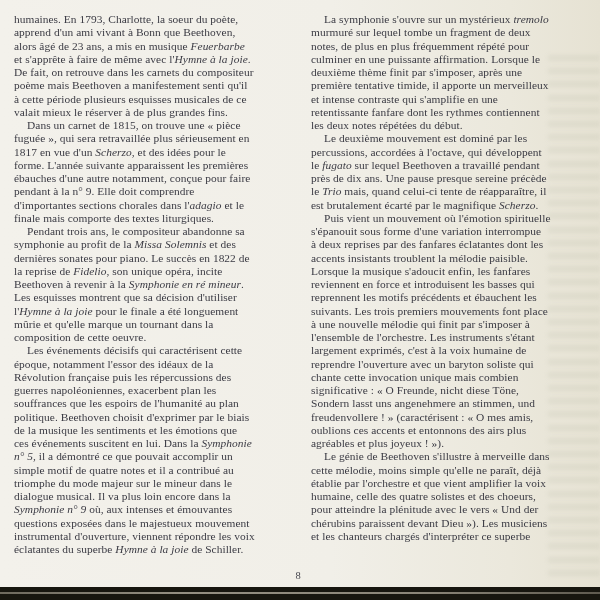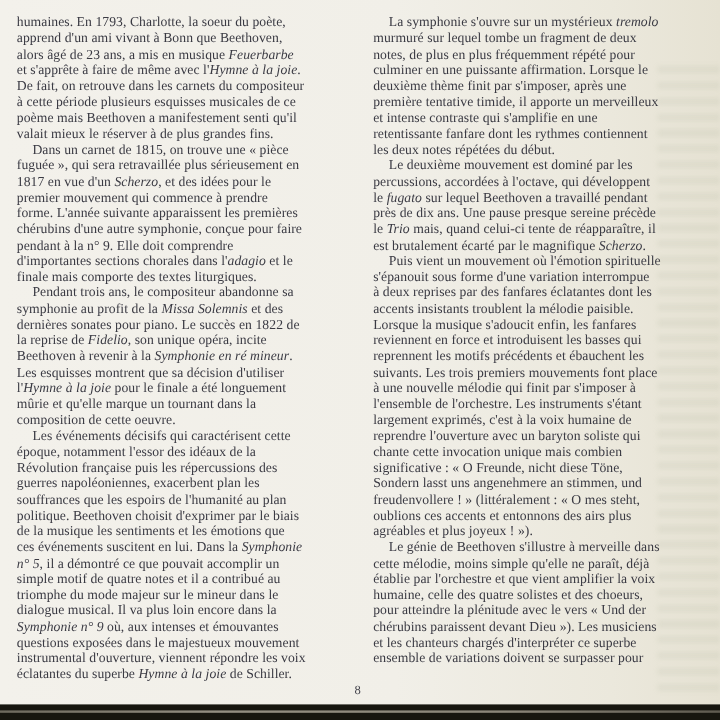--- a/index.html
+++ b/index.html
@@ -52,29 +52,28 @@
 </head>
 <body>
 
 <div class="page">
   <div class="column left">
       <div class="line"><span>humaines. En 1793, Charlotte, la soeur du poète,</span></div>
       <div class="line"><span>apprend d'un ami vivant à Bonn que Beethoven,</span></div>
       <div class="line"><span>alors âgé de 23 ans, a mis en musique </span><em>Feuerbarbe</em></div>
       <div class="line"><span>et s'apprête à faire de même avec l'</span><em>Hymne à la joie</em><span>.</span></div>
       <div class="line"><span>De fait, on retrouve dans les carnets du compositeur</span></div>
+      <div class="line"><span>poème mais Beethoven a manifestement senti qu'il</span></div>
       <div class="line"><span>à cette période plusieurs esquisses musicales de ce</span></div>
-      <div class="line"><span>poème mais Beethoven a manifestement senti qu'il</span></div>
       <div class="line"><span>valait mieux le réserver à de plus grandes fins.</span></div>
       <div class="line indent"><span>Dans un carnet de 1815, on trouve une « pièce</span></div>
       <div class="line"><span>fuguée », qui sera retravaillée plus sérieusement en</span></div>
       <div class="line"><span>1817 en vue d'un </span><em>Scherzo</em><span>, et des idées pour le</span></div>
-      <div class="line"><span>premier mouvement qui commence à prendre</span></div>
       <div class="line"><span>forme. L'année suivante apparaissent les premières</span></div>
-      <div class="line"><span>chérubins d'une autre symphonie, conçue pour faire</span></div>
+      <div class="line"><span>ébauches d'une autre notamment, conçue pour faire</span></div>
       <div class="line"><span>pendant à la n° 9. Elle doit comprendre</span></div>
       <div class="line"><span>d'importantes sections chorales dans l'</span><em>adagio</em><span> et le</span></div>
       <div class="line"><span>finale mais comporte des textes liturgiques.</span></div>
       <div class="line indent"><span>Pendant trois ans, le compositeur abandonne sa</span></div>
       <div class="line"><span>symphonie au profit de la </span><em>Missa Solemnis</em><span> et des</span></div>
       <div class="line"><span>dernières sonates pour piano. Le succès en 1822 de</span></div>
       <div class="line"><span>la reprise de </span><em>Fidelio</em><span>, son unique opéra, incite</span></div>
       <div class="line"><span>Beethoven à revenir à la </span><em>Symphonie en ré mineur</em><span>.</span></div>
       <div class="line"><span>Les esquisses montrent que sa décision d'utiliser</span></div>
       <div class="line"><span>l'</span><em>Hymne à la joie</em><span> pour le finale a été longuement</span></div>
@@ -121,30 +120,29 @@
       <div class="line"><span>reviennent en force et introduisent les basses qui</span></div>
       <div class="line"><span>reprennent les motifs précédents et ébauchent les</span></div>
       <div class="line"><span>suivants. Les trois premiers mouvements font place</span></div>
       <div class="line"><span>à une nouvelle mélodie qui finit par s'imposer à</span></div>
       <div class="line"><span>l'ensemble de l'orchestre. Les instruments s'étant</span></div>
       <div class="line"><span>largement exprimés, c'est à la voix humaine de</span></div>
       <div class="line"><span>reprendre l'ouverture avec un baryton soliste qui</span></div>
       <div class="line"><span>chante cette invocation unique mais combien</span></div>
       <div class="line"><span>significative : « O Freunde, nicht diese Töne,</span></div>
       <div class="line"><span>Sondern lasst uns angenehmere an stimmen, und</span></div>
-      <div class="line"><span>freudenvollere ! » (littéralement : « O mes steht,</span></div>
+      <div class="line"><span>freudenvollere ! » (caractérisent : « O mes amis,</span></div>
       <div class="line"><span>oublions ces accents et entonnons des airs plus</span></div>
       <div class="line"><span>agréables et plus joyeux ! »).</span></div>
       <div class="line indent"><span>Le génie de Beethoven s'illustre à merveille dans</span></div>
       <div class="line"><span>cette mélodie, moins simple qu'elle ne paraît, déjà</span></div>
       <div class="line"><span>établie par l'orchestre et que vient amplifier la voix</span></div>
       <div class="line"><span>humaine, celle des quatre solistes et des choeurs,</span></div>
       <div class="line"><span>pour atteindre la plénitude avec le vers « Und der</span></div>
       <div class="line"><span>chérubins paraissent devant Dieu »). Les musiciens</span></div>
       <div class="line"><span>et les chanteurs chargés d'interpréter ce superbe</span></div>
-      <div class="line"><span>ensemble de variations doivent se surpasser pour</span></div>
     </div>
   <div class="bleed-through"></div>
   <div class="page-number">8</div>
   <div class="bottom-edge">
     <div class="edge-highlight"></div>
   </div>
 </div>
 
 </body></html>

